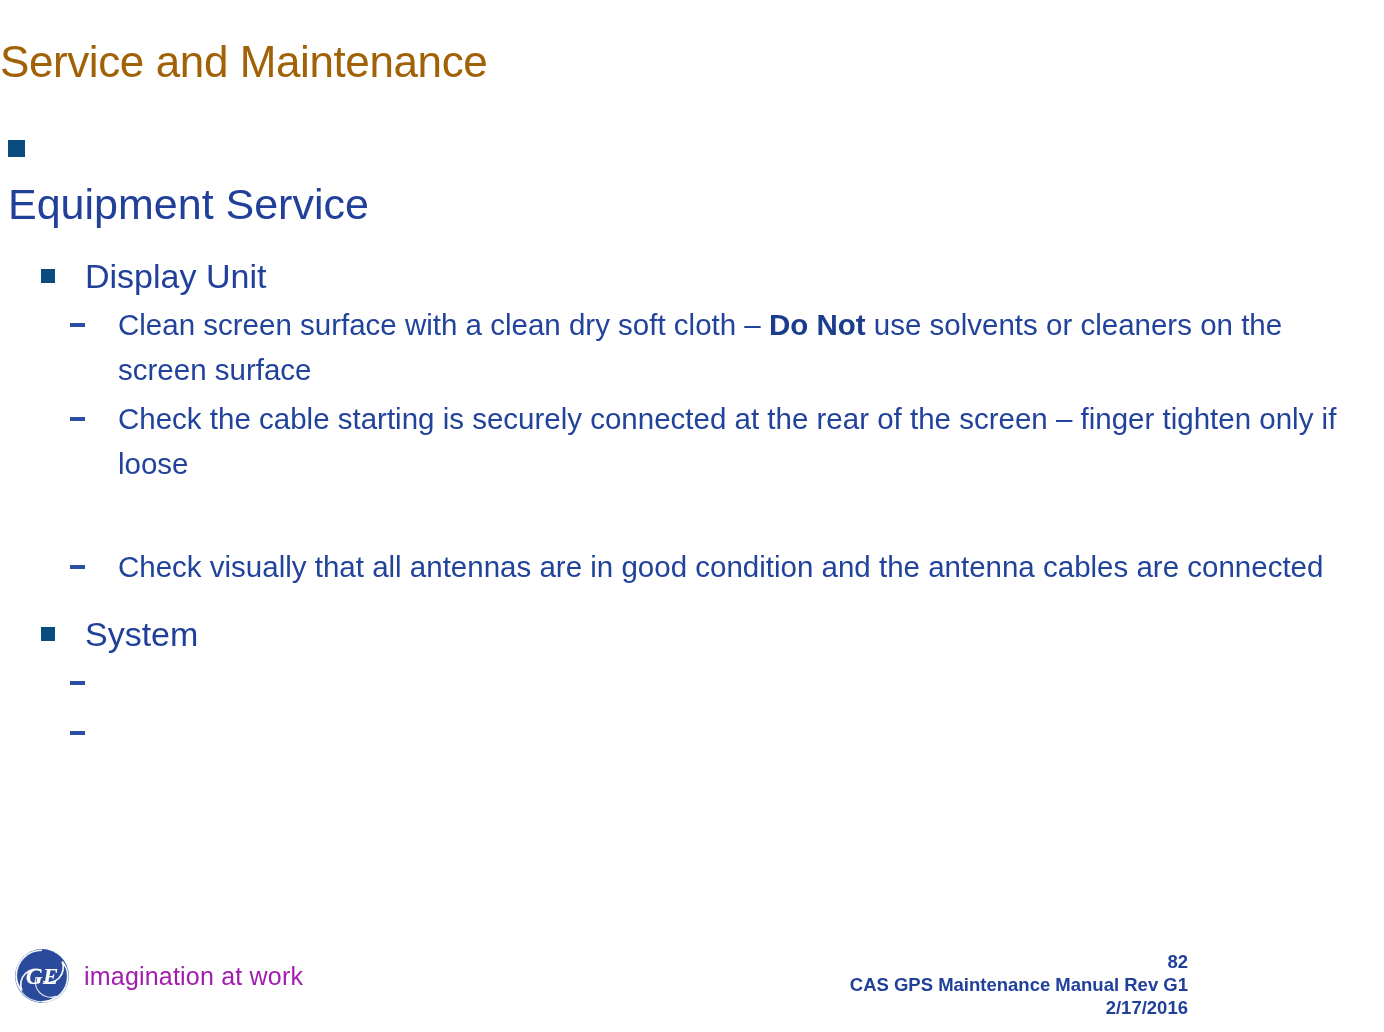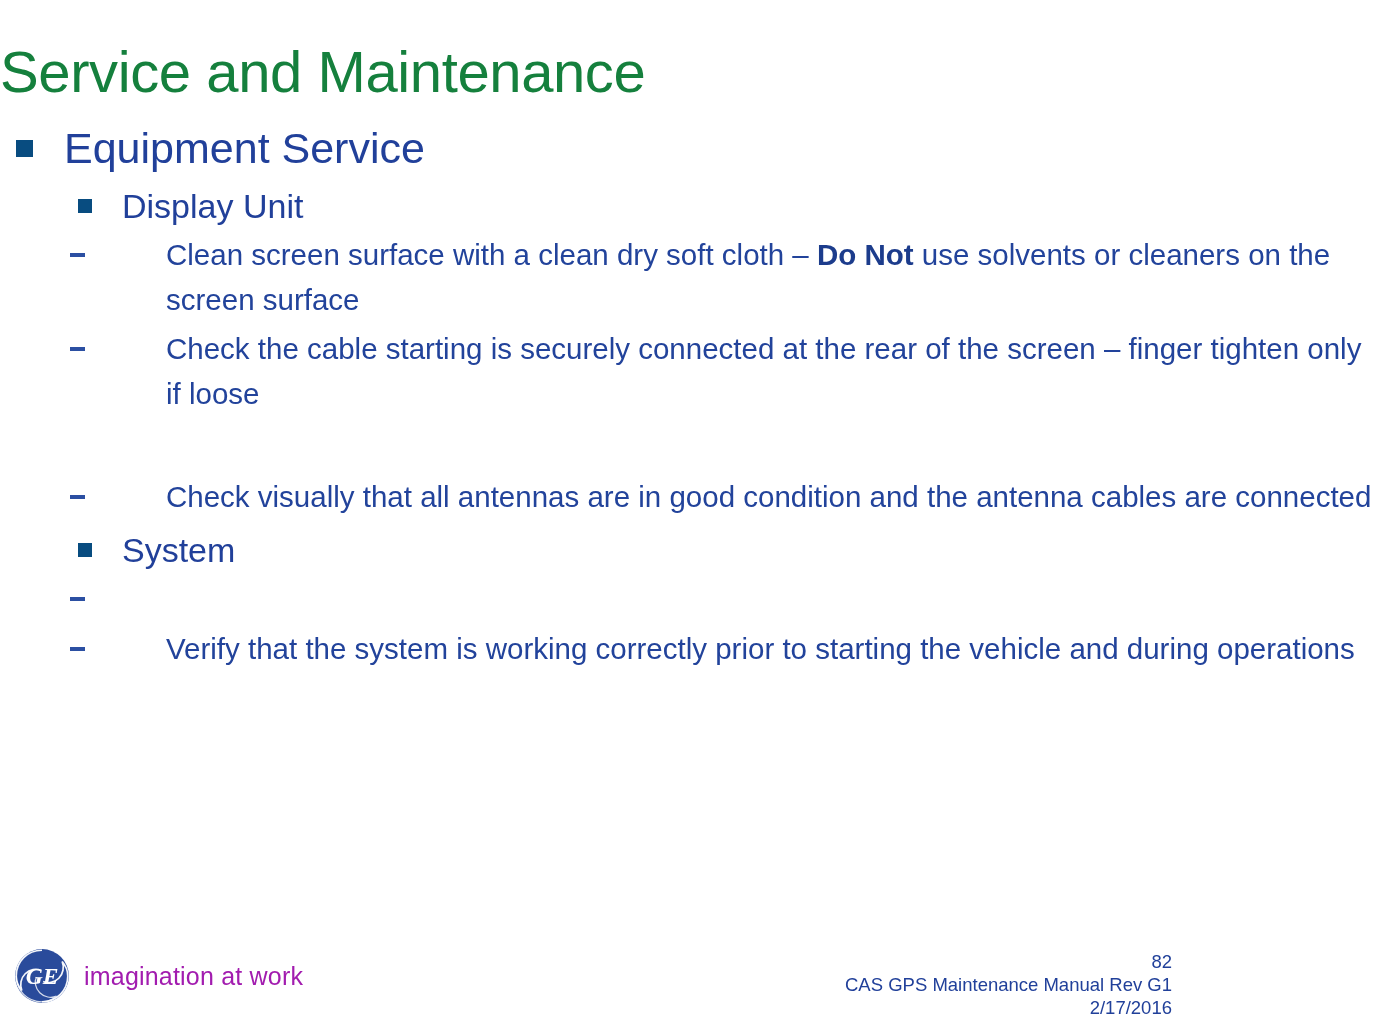--- a/index.html
+++ b/index.html
@@ -22,47 +22,48 @@
     inset: 0;
     background: #ffffff;
   }
 
   
   .slide-title {
     position: absolute;
     left: 0px;
     top: 2px;
     width: 1340px;
-    font-size: 58px;
+    font-size: 44px;
     line-height: 62px;
     font-weight: 400;
     letter-spacing: -0.4px;
-    color: #15803d;
+    color: #a16207;
     white-space: nowrap;
   }
 
   
   .body-area {
     position: absolute;
     left: 0px;
     top: 120px;
     width: 1384px;
   }
 
   
   .row {
     display: flex;
     align-items: flex-start;
     color: #1F3D87;
   }
 
   
   .lvl1 {
-    padding-left: 16px;
+    padding-left: 8px;
     margin-bottom: 8px;
+    flex-direction: column;
   }
   .lvl1 .marker {
     flex: 0 0 auto;
     width: 48px;
     display: flex;
     align-items: center;
     height: 56px;
   }
   .lvl1 .sq {
     width: 17px;
@@ -72,22 +73,22 @@
   }
   .lvl1 .txt {
     font-size: 43px;
     line-height: 56px;
     color: #21409A;
     white-space: nowrap;
   }
 
   
   .lvl2 {
-    padding-left: 78px;
-    margin-top: 8px;
+    padding-left: 41px;
+    margin-top: 22px;
     margin-bottom: 4px;
   }
   .lvl2 .marker {
     flex: 0 0 auto;
     width: 44px;
     display: flex;
     align-items: center;
     height: 44px;
   }
   .lvl2 .sq {
@@ -101,21 +102,20 @@
     line-height: 44px;
     color: #21409A;
     white-space: nowrap;
   }
 
   
   .lvl3 {
     padding-left: 70px;
     padding-right: 6px;
     margin-bottom: 4px;
-    gap: 48px;
   }
   .lvl3 .marker {
     flex: 0 0 auto;
     width: 48px;
     display: flex;
     align-items: flex-start;
     justify-content: flex-start;
     height: 46px;
     padding-top: 21px;
     box-sizing: border-box;
@@ -166,27 +166,27 @@
   .ge-tag {
     font-size: 25px;
     line-height: 28px;
     color: #a21caf;
     letter-spacing: 0.2px;
     white-space: nowrap;
   }
 
   .footer-meta {
     position: absolute;
-    right: 16px;
+    right: 0;
     top: 10px;
     text-align: right;
     color: #21409A;
     font-size: 18.5px;
     line-height: 23px;
-    font-weight: 400;
+    font-weight: 700;
   }
   .footer-meta div {
     white-space: nowrap;
   }
 </style>
 </head>
 <body>
 
 <div class="slide">
 
@@ -245,21 +245,20 @@
     <div class="row lvl3">
       <span class="marker">
           <span class="dash"></span>
         </span>
     </div>
 
     <div class="row lvl3">
       <span class="marker">
           <span class="dash"></span>
         </span>
-      <span class="txt">Verify that the system is working correctly prior to starting the vehicle and during operations</span>
     </div>
 
   </div>
 
   <div class="footer">
 
     <div class="ge-logo">
       <svg class="ge-badge" viewBox="0 0 100 100">
         <circle cx="50" cy="50" r="48" fill="#2A4B9B"></circle>
         <path d="M50 4 C24 4 4 24 4 50 C4 60 8 69 14 76 C10 66 12 54 20 46 C28 38 40 36 48 40" fill="none" stroke="#ffffff" stroke-width="3" opacity="0.95"></path>

